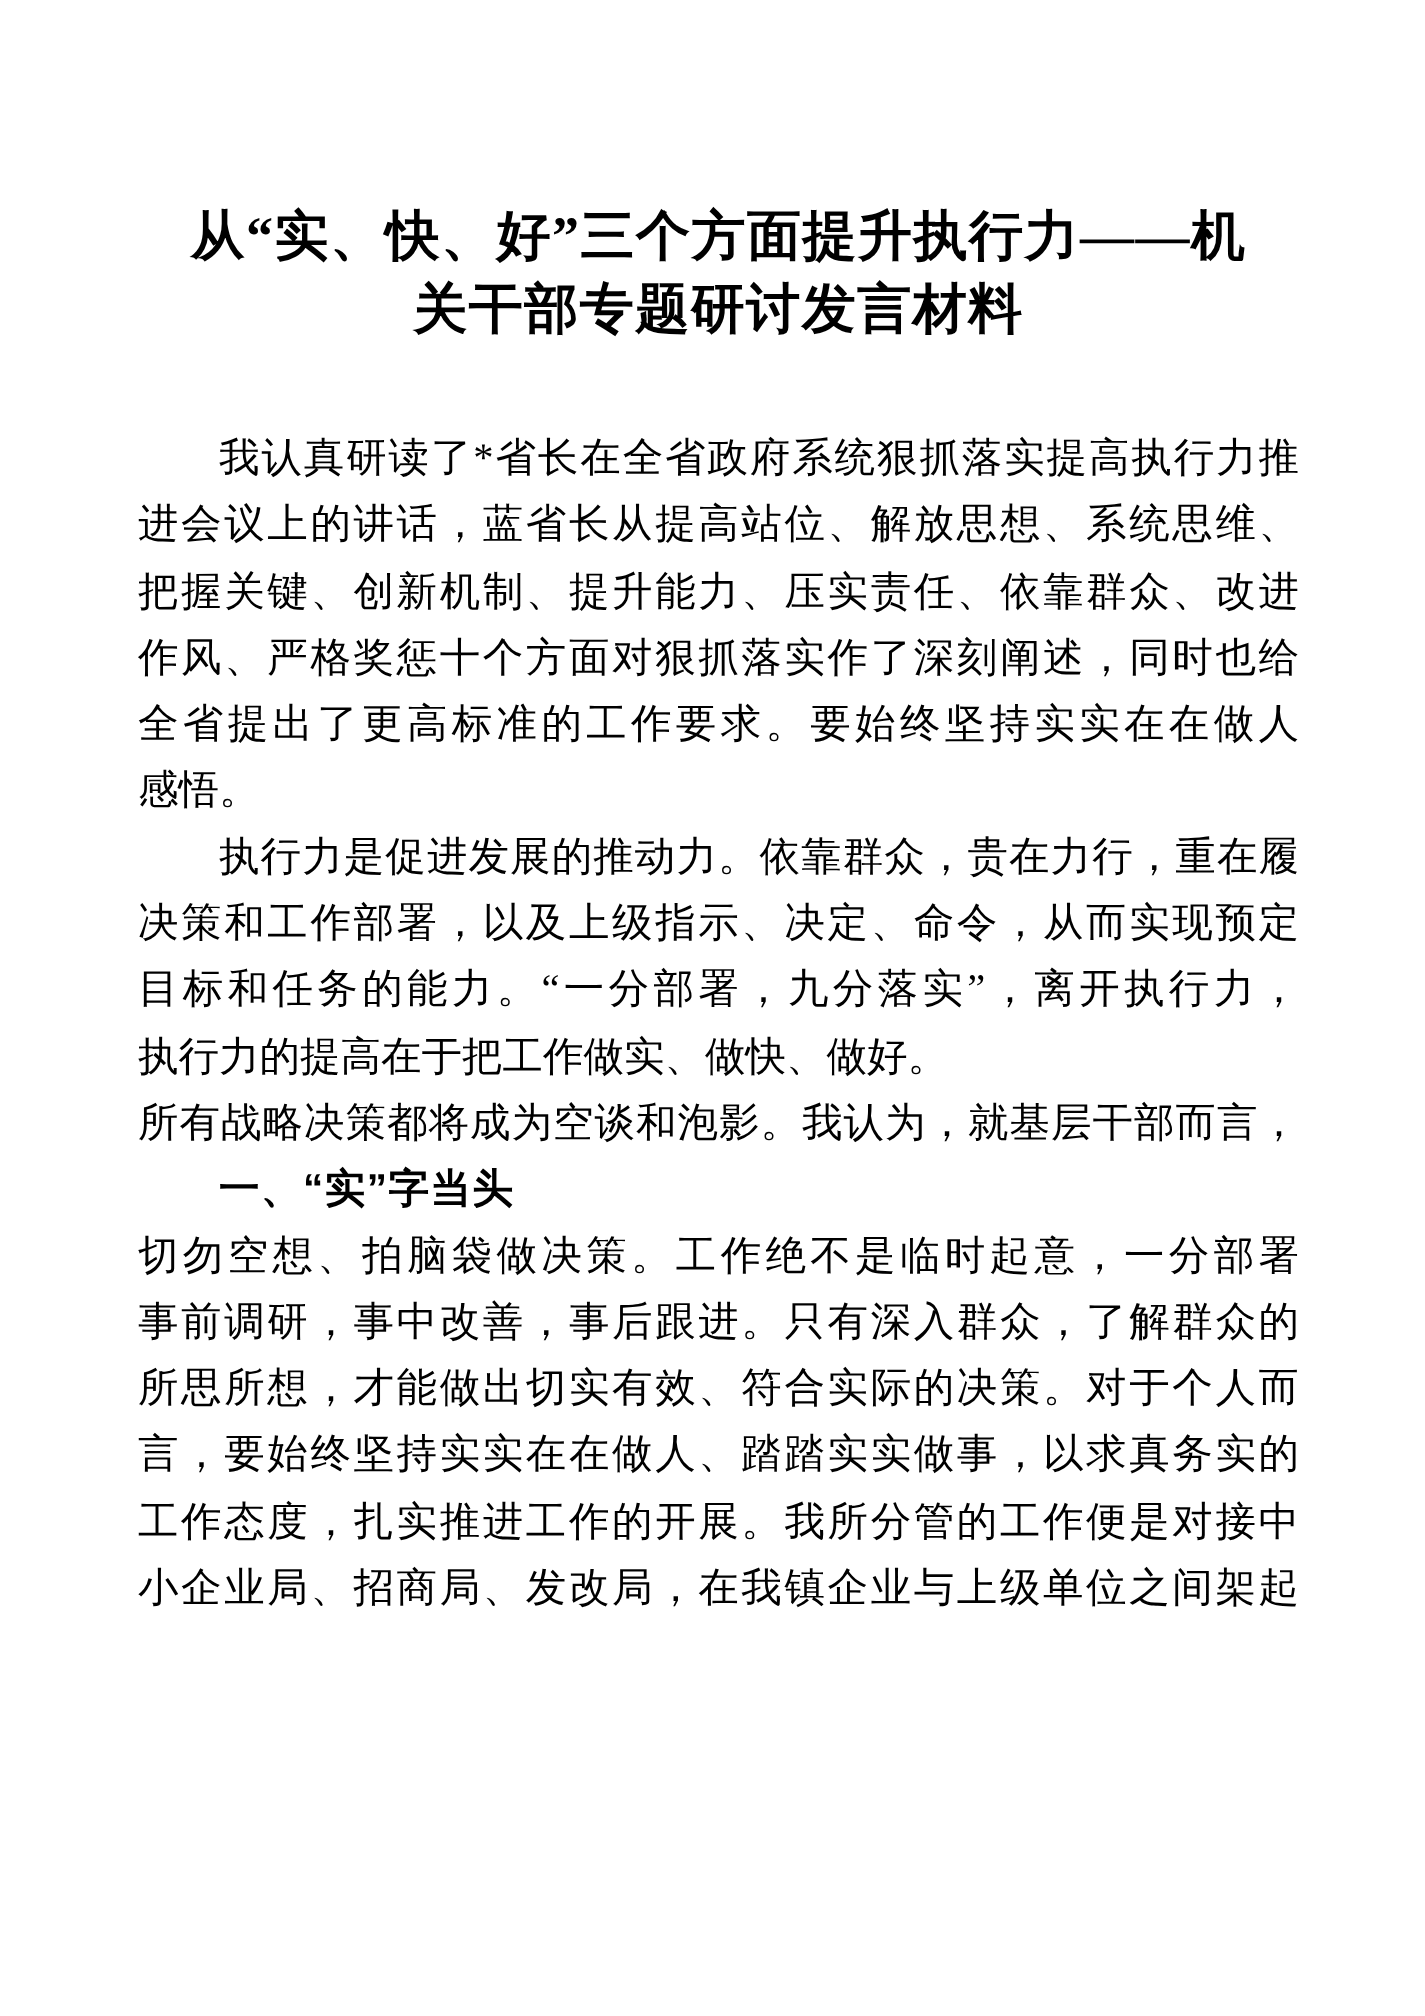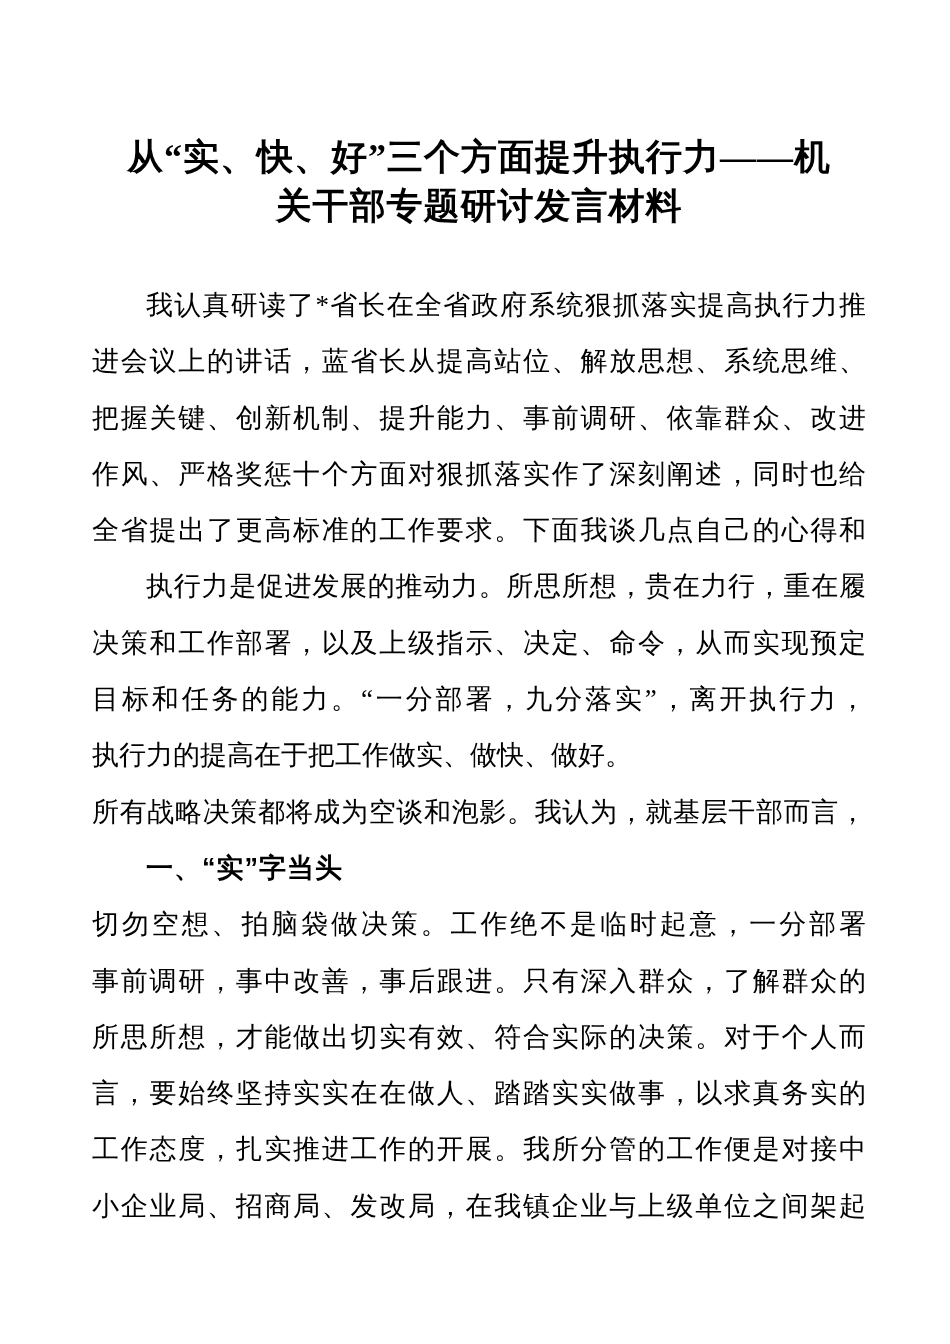--- a/index.html
+++ b/index.html
@@ -32,21 +32,20 @@
   }
   .body-line {
     font-size: 27px;
     line-height: 44.3px;
     height: 44.3px;
     overflow: hidden;
     text-align: justify;
     text-align-last: justify;
     text-justify: inter-character;
     white-space: nowrap;
-    margin-top: 12px;
   }
   .body-line.indent { text-indent: 54px; }
   .body-line.para-end {
     text-align-last: left;
     white-space: normal;
   }
   .body-line.heading {
     font-weight: bold;
     font-family: "Liberation Sans", "DejaVu Sans", sans-serif;
     text-align-last: left;
@@ -60,25 +59,26 @@
 
   <h1 class="title">
     <span class="title-line">从“实、快、好”三个方面提升执行力——机</span>
     <span class="title-line">关干部专题研讨发言材料</span>
   </h1>
 
   <div class="doc-body">
 
     <div class="body-line indent">我认真研读了*省长在全省政府系统狠抓落实提高执行力推</div>
     <div class="body-line">进会议上的讲话，蓝省长从提高站位、解放思想、系统思维、</div>
-    <div class="body-line">把握关键、创新机制、提升能力、事前调研、依靠群众、改进</div>
+    <div class="body-line">把握关键、创新机制、提升能力、压实责任、依靠群众、改进</div>
     <div class="body-line">作风、严格奖惩十个方面对狠抓落实作了深刻阐述，同时也给</div>
-    <div class="body-line">全省提出了更高标准的工作要求。下面我谈几点自己的心得和</div>
+    <div class="body-line">全省提出了更高标准的工作要求。要始终坚持实实在在做人</div>
+    <div class="body-line para-end">感悟。</div>
 
-    <div class="body-line indent">执行力是促进发展的推动力。所思所想，贵在力行，重在履</div>
+    <div class="body-line indent">执行力是促进发展的推动力。依靠群众，贵在力行，重在履</div>
     <div class="body-line">决策和工作部署，以及上级指示、决定、命令，从而实现预定</div>
     <div class="body-line">目标和任务的能力。“一分部署，九分落实”，离开执行力，</div>
     <div class="body-line para-end">执行力的提高在于把工作做实、做快、做好。</div>
     <div class="body-line">所有战略决策都将成为空谈和泡影。我认为，就基层干部而言，</div>
 
     <div class="body-line indent heading">一、“实”字当头</div>
 
     <div class="body-line">切勿空想、拍脑袋做决策。工作绝不是临时起意，一分部署</div>
     <div class="body-line">事前调研，事中改善，事后跟进。只有深入群众，了解群众的</div>
     <div class="body-line">所思所想，才能做出切实有效、符合实际的决策。对于个人而</div>

